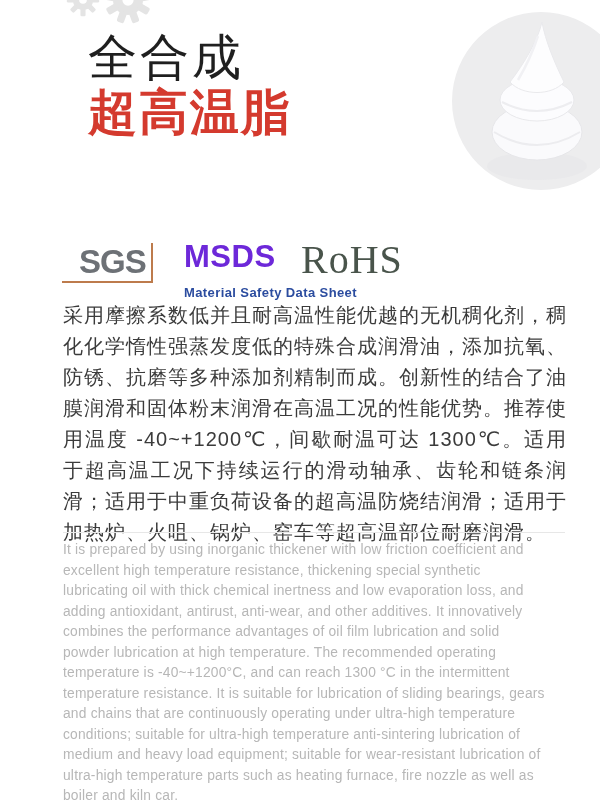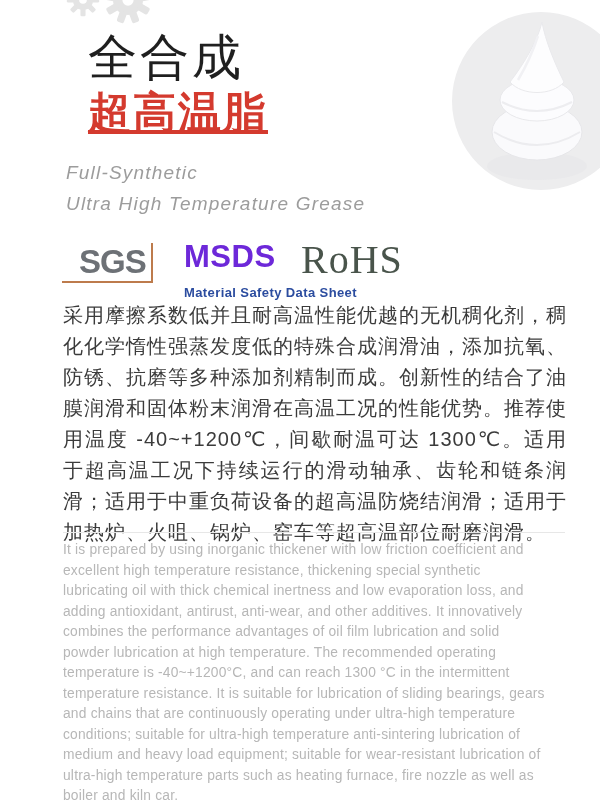--- a/index.html
+++ b/index.html
@@ -21,22 +21,22 @@
     border-radius:50%;background:#ededee;overflow:hidden;
   }
   .grease-svg{position:absolute;left:28px;top:4px;}
   
   .title-block{position:absolute;left:64px;top:30px;margin-left:24px;}
   .title-zh-1{
     font-size:49px;line-height:54px;font-weight:500;color:#1f1f1f;
     letter-spacing:3px;white-space:nowrap;
   }
   .title-zh-2{
-    font-size:43px;line-height:56px;font-weight:900;color:#d43a2e;
-    letter-spacing:2px;white-space:nowrap;text-decoration:underline;
+    font-size:49px;line-height:56px;font-weight:900;color:#d43a2e;
+    letter-spacing:2px;white-space:nowrap;
   }
   .subtitle{position:absolute;left:66px;top:157px;font-style:italic;color:#9c9c9c;}
   .subtitle div{font-size:19px;line-height:31px;letter-spacing:1.2px;white-space:nowrap;}
   
   .cert-sgs{position:absolute;left:62px;top:243px;padding:2px 7px 5px 17px;}
   .sgs-text{
     font-size:33px;line-height:33px;font-weight:700;color:#6d7176;
     letter-spacing:-1px;font-family:"Liberation Sans",sans-serif;
   }
   .sgs-underline{position:absolute;left:0;bottom:0;width:100%;height:2px;background:#bd7b4c;}
@@ -115,24 +115,20 @@
       <path d="M62,6 C65,24 75,48 84,66 C72,80 42,80 30,66 C44,48 58,24 62,6 Z" fill="#fdfdfe" stroke="#e9e9ec" stroke-width="1"></path>
       <path d="M58,20 C52,38 44,54 38,64" fill="none" stroke="#f1f1f4" stroke-width="2.5"></path>
     </svg>
   </div>
 
   <div class="title-block">
     <div class="title-zh-1">全合成</div>
     <div class="title-zh-2">超高温脂</div>
   </div>
 
-  <div class="subtitle">
-    <div>Full-Synthetic</div>
-    <div>Ultra High Temperature Grease</div>
-  </div>
 
   <div class="cert-sgs">
     <span class="sgs-text">SGS</span>
     <span class="sgs-underline"></span>
     <span class="sgs-vline"></span>
   </div>
 
   <div class="cert-msds">
     <div class="msds-text">MSDS</div>
     <div class="msds-tagline">Material Safety Data Sheet</div>

